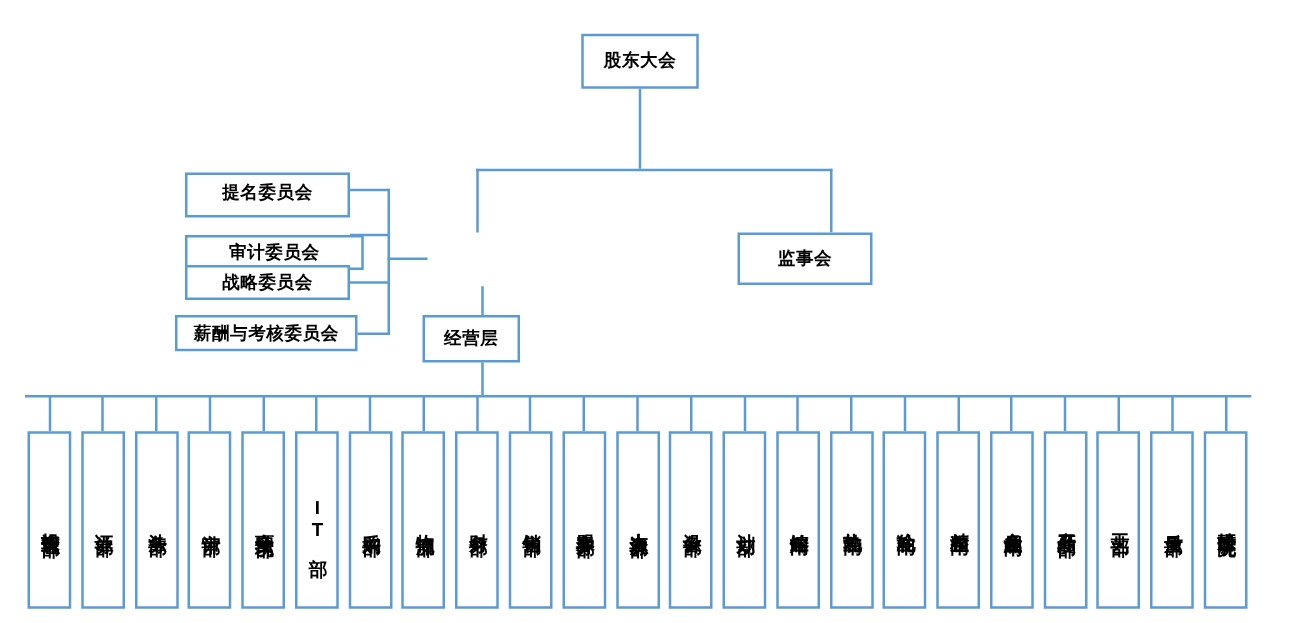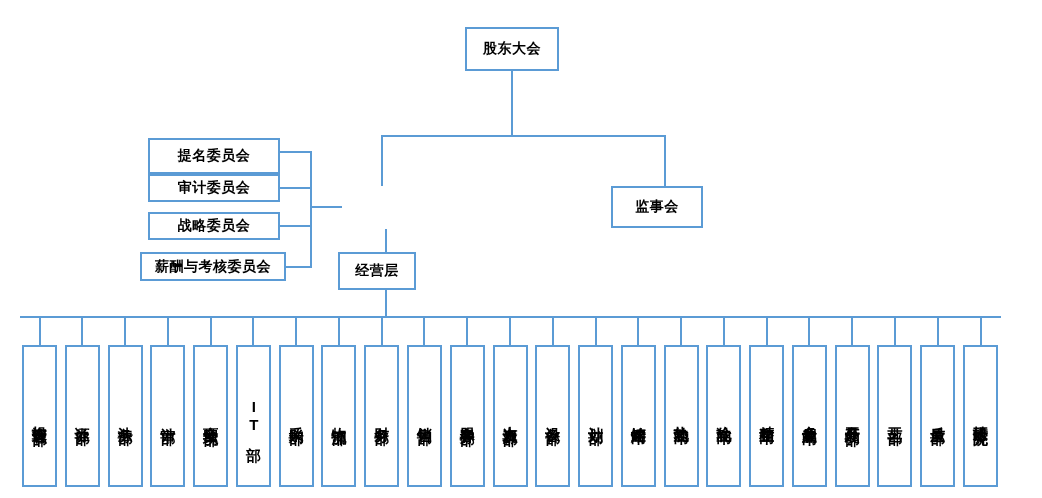--- a/index.html
+++ b/index.html
@@ -58,24 +58,24 @@
 
   <div class="line v" style="left:511px; top:71px; height:64px;"></div>
 
   <div class="line h" style="left:381px; top:135px; width:285px;"></div>
 
   <div class="line v" style="left:381px; top:135px; height:51px;"></div>
 
   <div class="line v" style="left:664px; top:135px; height:51px;"></div>
 
 
-  <div class="box horiz" style="left:611px; top:186px; width:92px; height:42px;">监事会</div>
+  <div class="box horiz" style="left:590px; top:186px; width:108px; height:42px;">监事会</div>
 
-  <div class="box horiz" style="left:148px; top:138px; width:132px; height:36px;">提名委员会</div>
-  <div class="box horiz" style="left:148px; top:174px; width:132px; height:28px;">审计委员会</div>
+  <div class="box horiz" style="left:148px; top:138px; width:132px; height:36px;font-family:Liberation Mono, monospace;">提名委员会</div>
+  <div class="box horiz" style="left:148px; top:188px; width:143px; height:28px;">审计委员会</div>
   <div class="box horiz" style="left:140px; top:252px; width:146px; height:29px;">薪酬与考核委员会</div>
   <div class="box horiz" style="left:148px; top:212px; width:132px; height:28px;">战略委员会</div>
 
   <div class="line h" style="left:280px; top:151px; width:32px;"></div>
   <div class="line h" style="left:280px; top:187px; width:32px;"></div>
   <div class="line h" style="left:280px; top:225px; width:32px;"></div>
   <div class="line h" style="left:286px; top:266px; width:26px;"></div>
 
   <div class="line v" style="left:310px; top:151px; height:117px;"></div>
 

